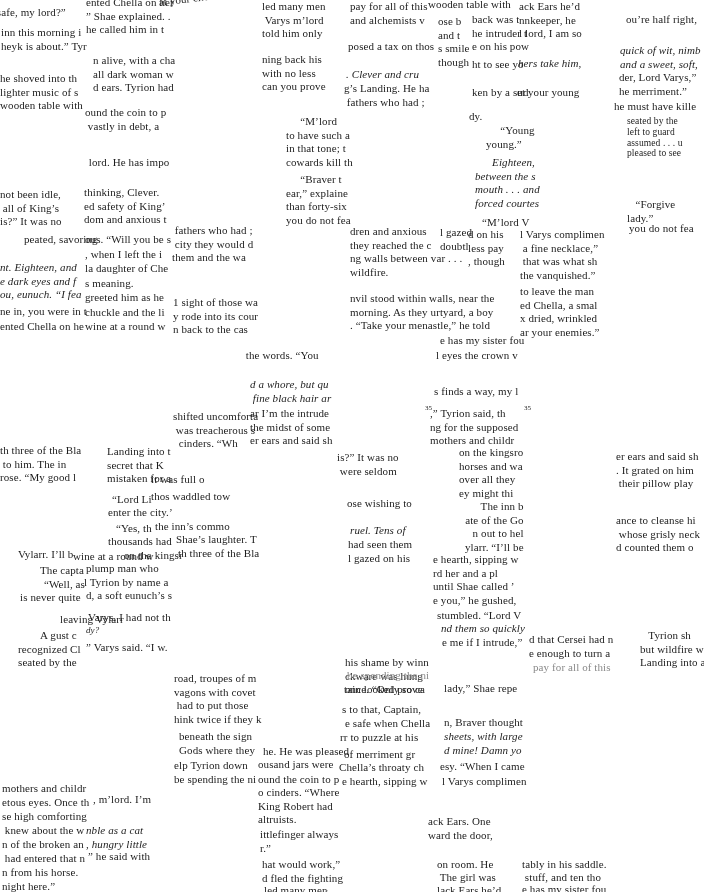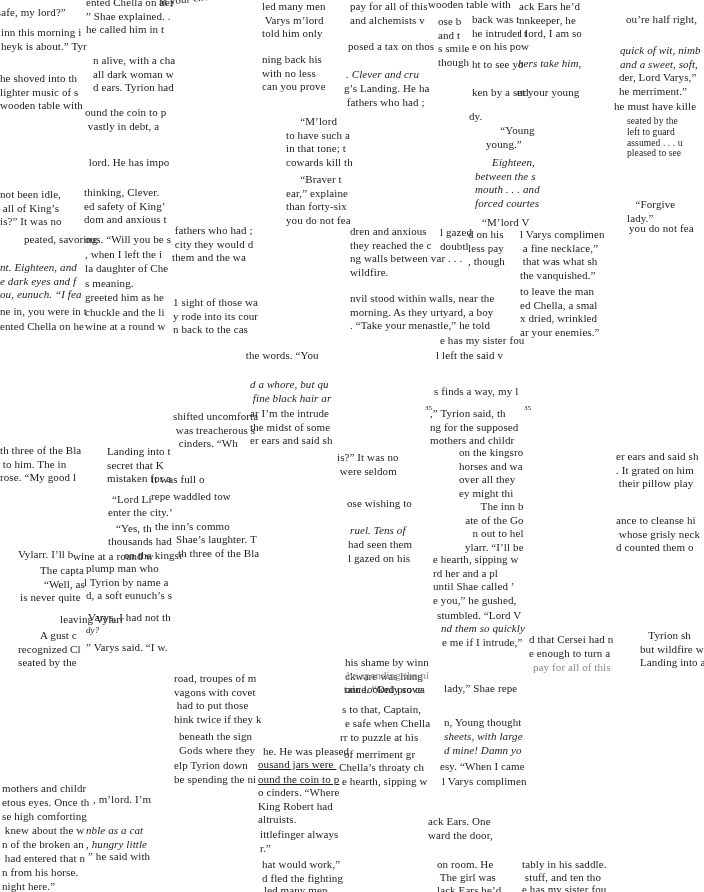--- a/index.html
+++ b/index.html
@@ -148,21 +148,21 @@
     <div class="frag" style="left: 629px; top: 222px;">you do not fea</div>
     <div class="frag" style="left: 440px; top: 334px;">e has my sister fou</div>
     <div class="frag" style="left: 243px; top: 349px;"> the words. “You</div>
     <div class="frag italic" style="left: 250px; top: 378px;">d a whore, but qu
  fine black hair ar</div>
     <div class="frag" style="left: 250px; top: 407px;">ar I’m the intrude
 the midst of some 
 er ears and said sh</div>
     <div class="frag" style="left: 337px; top: 451px;">is?” It was no 
  were seldom</div>
-    <div class="frag" style="left: 436px; top: 349px;">l left the said v</div>
+    <div class="frag" style="left: 436px; top: 349px;">l eyes the crown v</div>
     <div class="frag" style="left: 434px; top: 385px;">s finds a way, my l</div>
     <div class="frag" style="left: 425px; top: 402px; font-size: 7px;">35</div>
     <div class="frag" style="left: 524px; top: 402px; font-size: 7px;">35</div>
     <div class="frag" style="left: 430px; top: 407px;">,” Tyrion said, th 
 ng for the supposed 
 mothers and childr</div>
     <div class="frag" style="left: 459px; top: 446px;">on the kingsro
 horses and wa
 over all they 
 ey might thi</div>
@@ -178,21 +178,21 @@
  was treacherous s
   cinders. “Wh</div>
     <div class="frag" style="left: 0px; top: 444px;">th three of the Bla
  to him. The in
 rose. “My good l</div>
     <div class="frag" style="left: 107px; top: 445px;">Landing into t
 secret that K
 mistaken for a</div>
     <div class="frag" style="left: 151px; top: 473px;">it was full o</div>
     <div class="frag" style="left: 112px; top: 493px;">“Lord Li</div>
-    <div class="frag" style="left: 151px; top: 490px;">repe waddled tow</div>
+    <div class="frag" style="left: 151px; top: 490px;">thos waddled tow</div>
     <div class="frag" style="left: 108px; top: 506px;">enter the city.’</div>
     <div class="frag" style="left: 116px; top: 522px;">“Yes, th</div>
     <div class="frag" style="left: 155px; top: 520px;">the inn’s commo</div>
     <div class="frag" style="left: 108px; top: 535px;">thousands had </div>
     <div class="frag" style="left: 176px; top: 533px;">Shae’s laughter. T</div>
     <div class="frag" style="left: 124px; top: 549px;">on the kingsr</div>
     <div class="frag" style="left: 178px; top: 547px;">th three of the Bla</div>
     <div class="frag" style="left: 18px; top: 548px;">Vylarr. I’ll b</div>
     <div class="frag" style="left: 73px; top: 550px;">wine at a round w</div>
     <div class="frag" style="left: 40px; top: 564px;">The capta</div>
@@ -236,31 +236,31 @@
 e enough to turn a</div>
     <div class="frag" style="left: 533px; top: 661px; color: rgb(138, 138, 138);">pay for all of this</div>
     <div class="frag" style="left: 640px; top: 629px;">   Tyrion sh
 but wildfire w
 Landing into a</div>
     <div class="frag" style="left: 347px; top: 669px; color: rgb(138, 138, 138);">be spending the ni</div>
     <div class="frag" style="left: 344px; top: 683px;">tain looked prove</div>
     <div class="frag" style="left: 444px; top: 682px;">lady,” Shae repe</div>
     <div class="frag" style="left: 342px; top: 703px;">s to that, Captain, </div>
     <div class="frag" style="left: 345px; top: 717px;">e safe when Chella</div>
-    <div class="frag" style="left: 444px; top: 716px;">n, Young thought</div>
+    <div class="frag" style="left: 444px; top: 716px;">n, Braver thought</div>
     <div class="frag" style="left: 340px; top: 731px;">rr to puzzle at his </div>
     <div class="frag italic" style="left: 444px; top: 730px;">sheets, with large</div>
     <div class="frag" style="left: 263px; top: 745px;">he. He was pleased</div>
     <div class="frag" style="left: 344px; top: 748px;">of merriment gr</div>
     <div class="frag italic" style="left: 444px; top: 744px; text-align: center;">d mine! Damn yo</div>
     <div class="frag" style="left: 339px; top: 761px;">Chella’s throaty ch</div>
     <div class="frag" style="left: 440px; top: 760px;">esy. “When I came</div>
     <div class="frag" style="left: 342px; top: 775px;">e hearth, sipping w</div>
     <div class="frag" style="left: 442px; top: 775px;">l Varys complimen</div>
-    <div class="frag" style="left: 258px; top: 757px; line-height: 15px; text-decoration: underline;">ousand jars were 
+    <div class="frag" style="left: 258px; top: 757px; line-height: 15px;">ousand jars were 
 ound the coin to p</div>
     <div class="frag" style="left: 258px; top: 786px;">o cinders. “Where 
 King Robert had 
 altruists.</div>
     <div class="frag" style="left: 260px; top: 827px; line-height: 14px;">ittlefinger always 
 r.”</div>
     <div class="frag" style="left: 262px; top: 858px;">hat would work,” 
 d fled the fighting</div>
     <div class="frag" style="left: 264px; top: 884px;">led many men</div>
     <div class="frag" style="left: 257px; top: 888px; color: rgb(138, 138, 138);">road, troupes of m</div>

